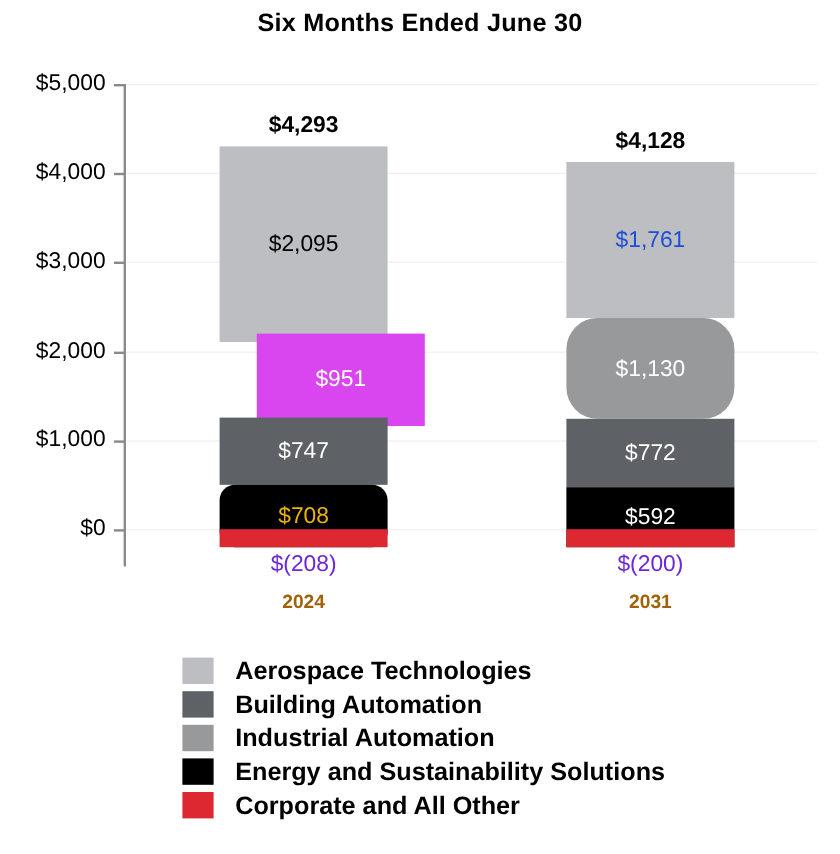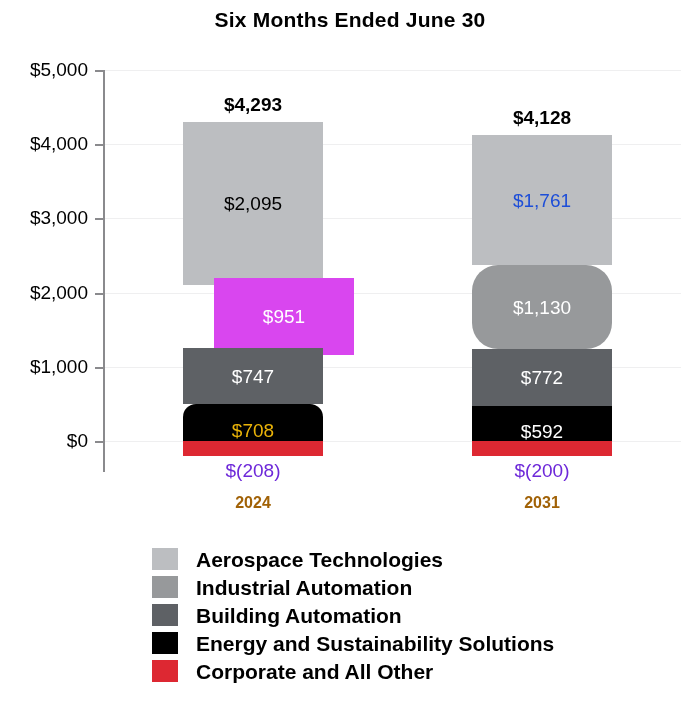--- a/index.html
+++ b/index.html
@@ -183,28 +183,28 @@
         <div class="cat-label" style="left: 472px; width: 140px; top: 494px;">2031</div>
       </div>
   </div>
 
   <div class="legend" id="legend">
       <div class="legend-row">
         <div class="legend-swatch" style="background: rgb(188, 190, 193);"></div>
         <div class="legend-text">Aerospace Technologies</div>
       </div>
       <div class="legend-row">
+        <div class="legend-swatch" style="background: rgb(94, 97, 101);"></div>
+        <div class="legend-text">Building Automation</div>
+      </div>
+      <div class="legend-row">
         <div class="legend-swatch" style="background: rgb(151, 153, 155);"></div>
         <div class="legend-text">Industrial Automation</div>
       </div>
       <div class="legend-row">
-        <div class="legend-swatch" style="background: rgb(94, 97, 101);"></div>
-        <div class="legend-text">Building Automation</div>
-      </div>
-      <div class="legend-row">
         <div class="legend-swatch" style="background: rgb(0, 0, 0);"></div>
         <div class="legend-text">Energy and Sustainability Solutions</div>
       </div>
       <div class="legend-row">
         <div class="legend-swatch" style="background: rgb(221, 40, 50);"></div>
         <div class="legend-text">Corporate and All Other</div>
       </div>
     </div>
 
 </div>

